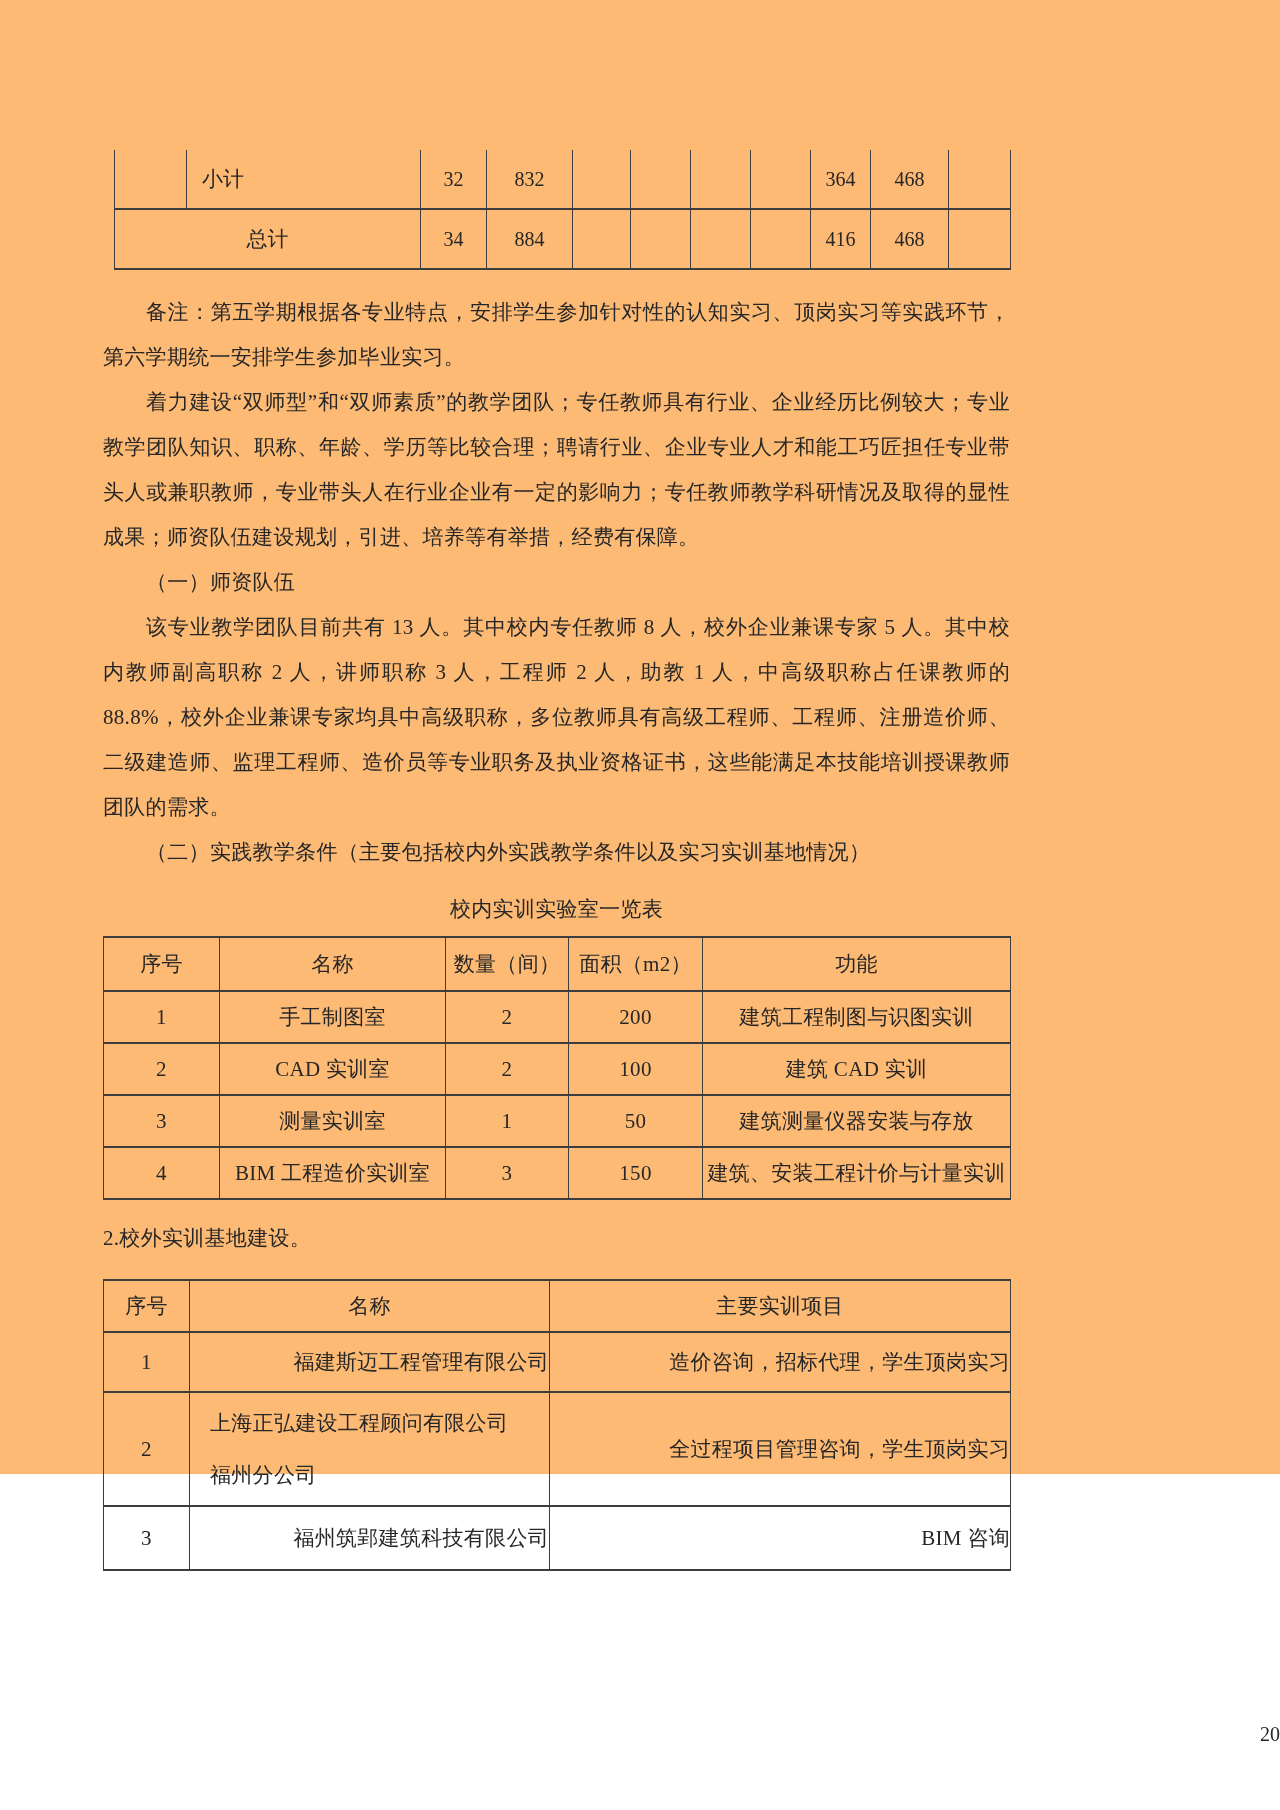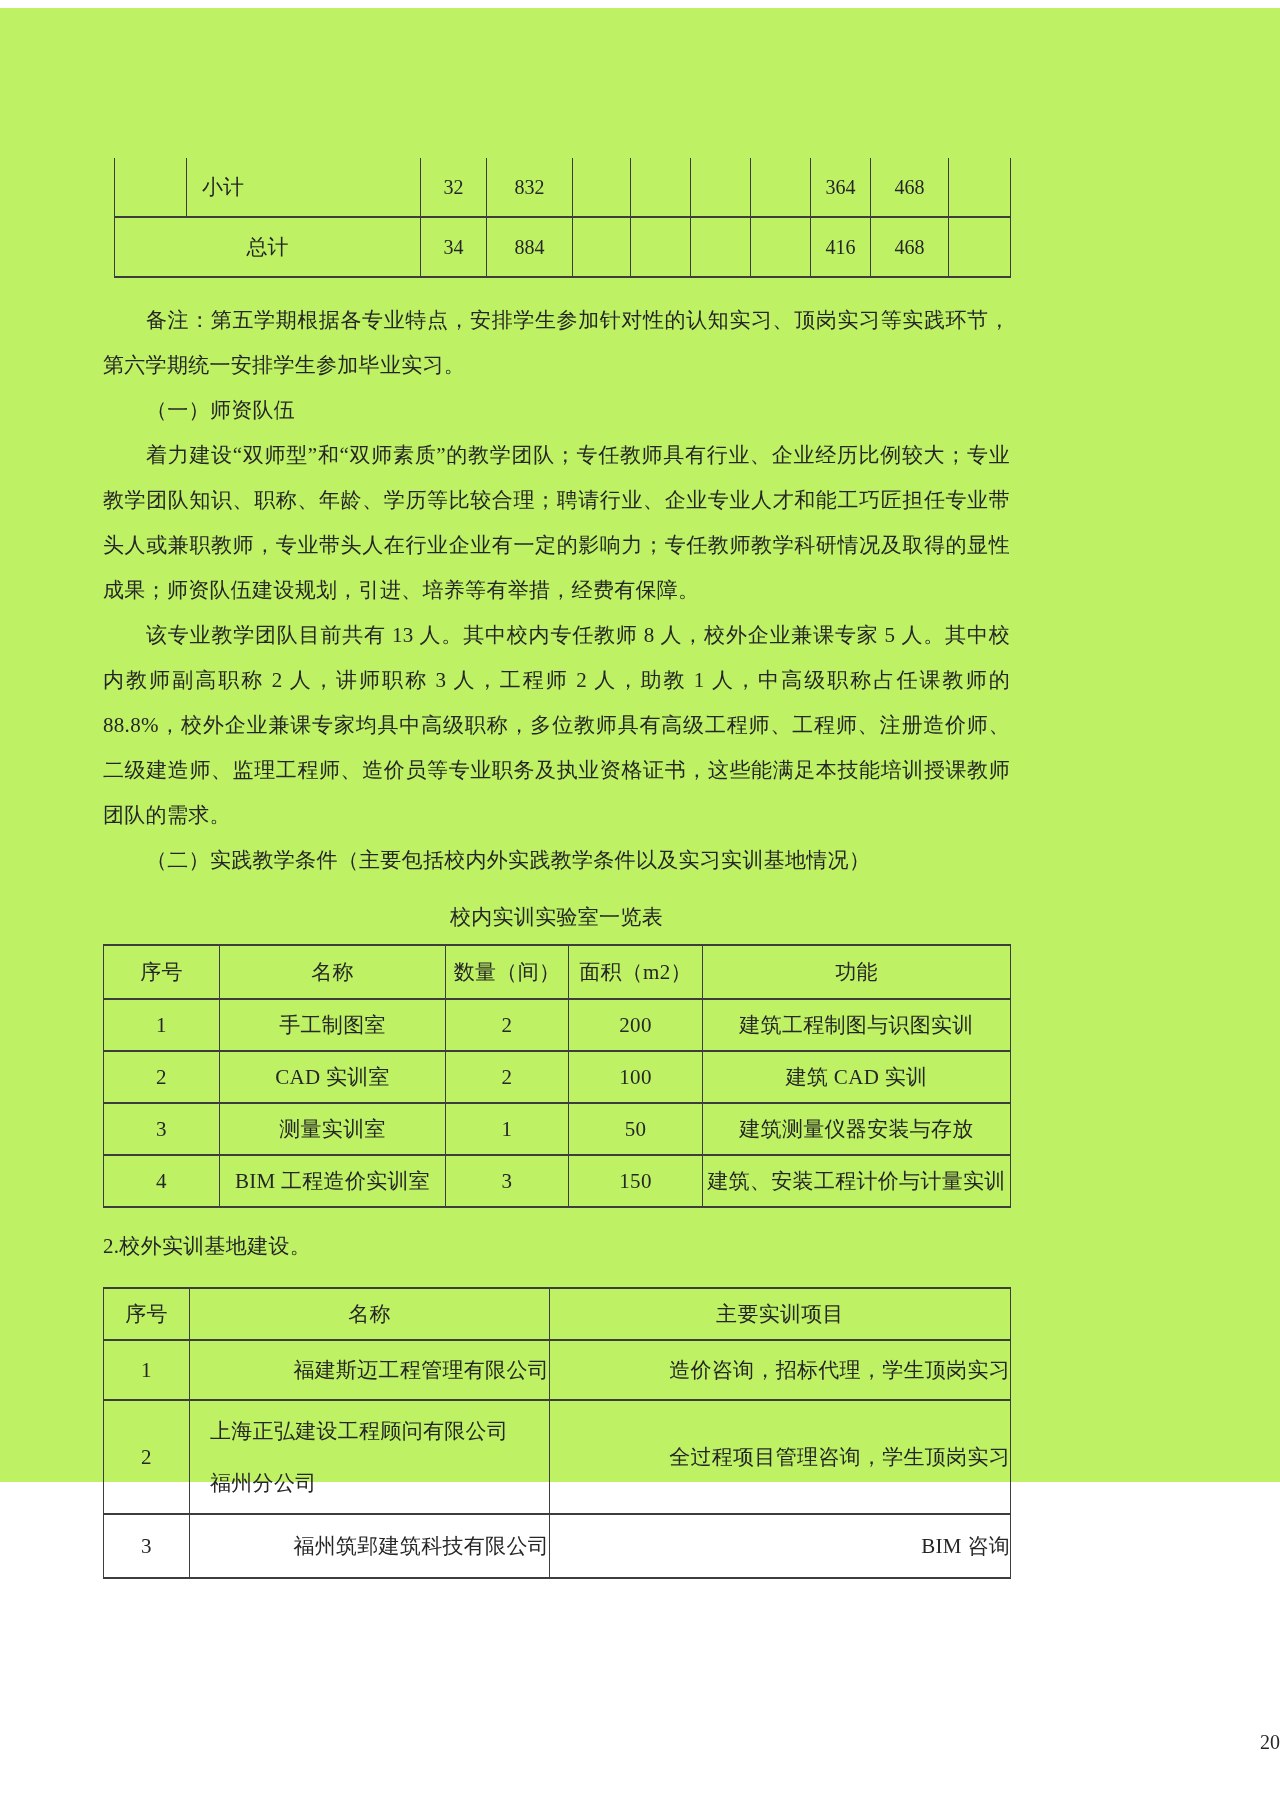--- a/index.html
+++ b/index.html
@@ -2,21 +2,21 @@
 <html><head>
 <meta charset="utf-8">
 <style>
   html,body{margin:0;padding:0;background:#ffffff;}
   body{
     width:1280px;height:1810px;
     font-family:"Liberation Serif","DejaVu Serif",serif;
     color:#262626;
     position:relative;overflow:hidden;
   }
-  .page{position:absolute;left:0;top:8px;width:1280px;height:1474px;background:#bef264;}
+  .page{position:absolute;left:0;top:0;width:1280px;height:1474px;background:#fdba74;}
   .content{position:absolute;left:103px;top:0;width:907px;}
 
   
   .para{
     font-size:21px;line-height:45px;margin:0;
     text-align:justify;text-align-last:left;
     letter-spacing:0.3px;
   }
   .indent{text-indent:43px;}
   .bold{font-weight:bold;font-size:22px;}
@@ -115,22 +115,22 @@
         <td>416</td>
         <td>468</td>
         <td></td>
       </tr>
     </tbody>
       </table>
 
     <p class="para indent note">备注：第五学期根据各专业特点，安排学生参加针对性的认知实习、顶岗实习等实践环节，第六学期统一安排学生参加毕业实习。</p>
 
 
+    <p class="para indent">着力建设“双师型”和“双师素质”的教学团队；专任教师具有行业、企业经历比例较大；专业教学团队知识、职称、年龄、学历等比较合理；聘请行业、企业专业人才和能工巧匠担任专业带头人或兼职教师，专业带头人在行业企业有一定的影响力；专任教师教学科研情况及取得的显性成果；师资队伍建设规划，引进、培养等有举措，经费有保障。</p>
     <p class="para indent">（一）师资队伍</p>
-    <p class="para indent">着力建设“双师型”和“双师素质”的教学团队；专任教师具有行业、企业经历比例较大；专业教学团队知识、职称、年龄、学历等比较合理；聘请行业、企业专业人才和能工巧匠担任专业带头人或兼职教师，专业带头人在行业企业有一定的影响力；专任教师教学科研情况及取得的显性成果；师资队伍建设规划，引进、培养等有举措，经费有保障。</p>
     <p class="para indent">该专业教学团队目前共有 13 人。其中校内专任教师 8 人，校外企业兼课专家 5 人。其中校内教师副高职称 2 人，讲师职称 3 人，工程师 2 人，助教 1 人，中高级职称占任课教师的 88.8%，校外企业兼课专家均具中高级职称，多位教师具有高级工程师、工程师、注册造价师、二级建造师、监理工程师、造价员等专业职务及执业资格证书，这些能满足本技能培训授课教师团队的需求。</p>
 
     <p class="para indent">（二）实践教学条件（主要包括校内外实践教学条件以及实习实训基地情况）</p>
 
     <p class="table-title">校内实训实验室一览表</p>
     <table class="grid-table lab-table">
       <colgroup>
         <col style="width:116px">
           <col style="width:226px">
           <col style="width:123px">

